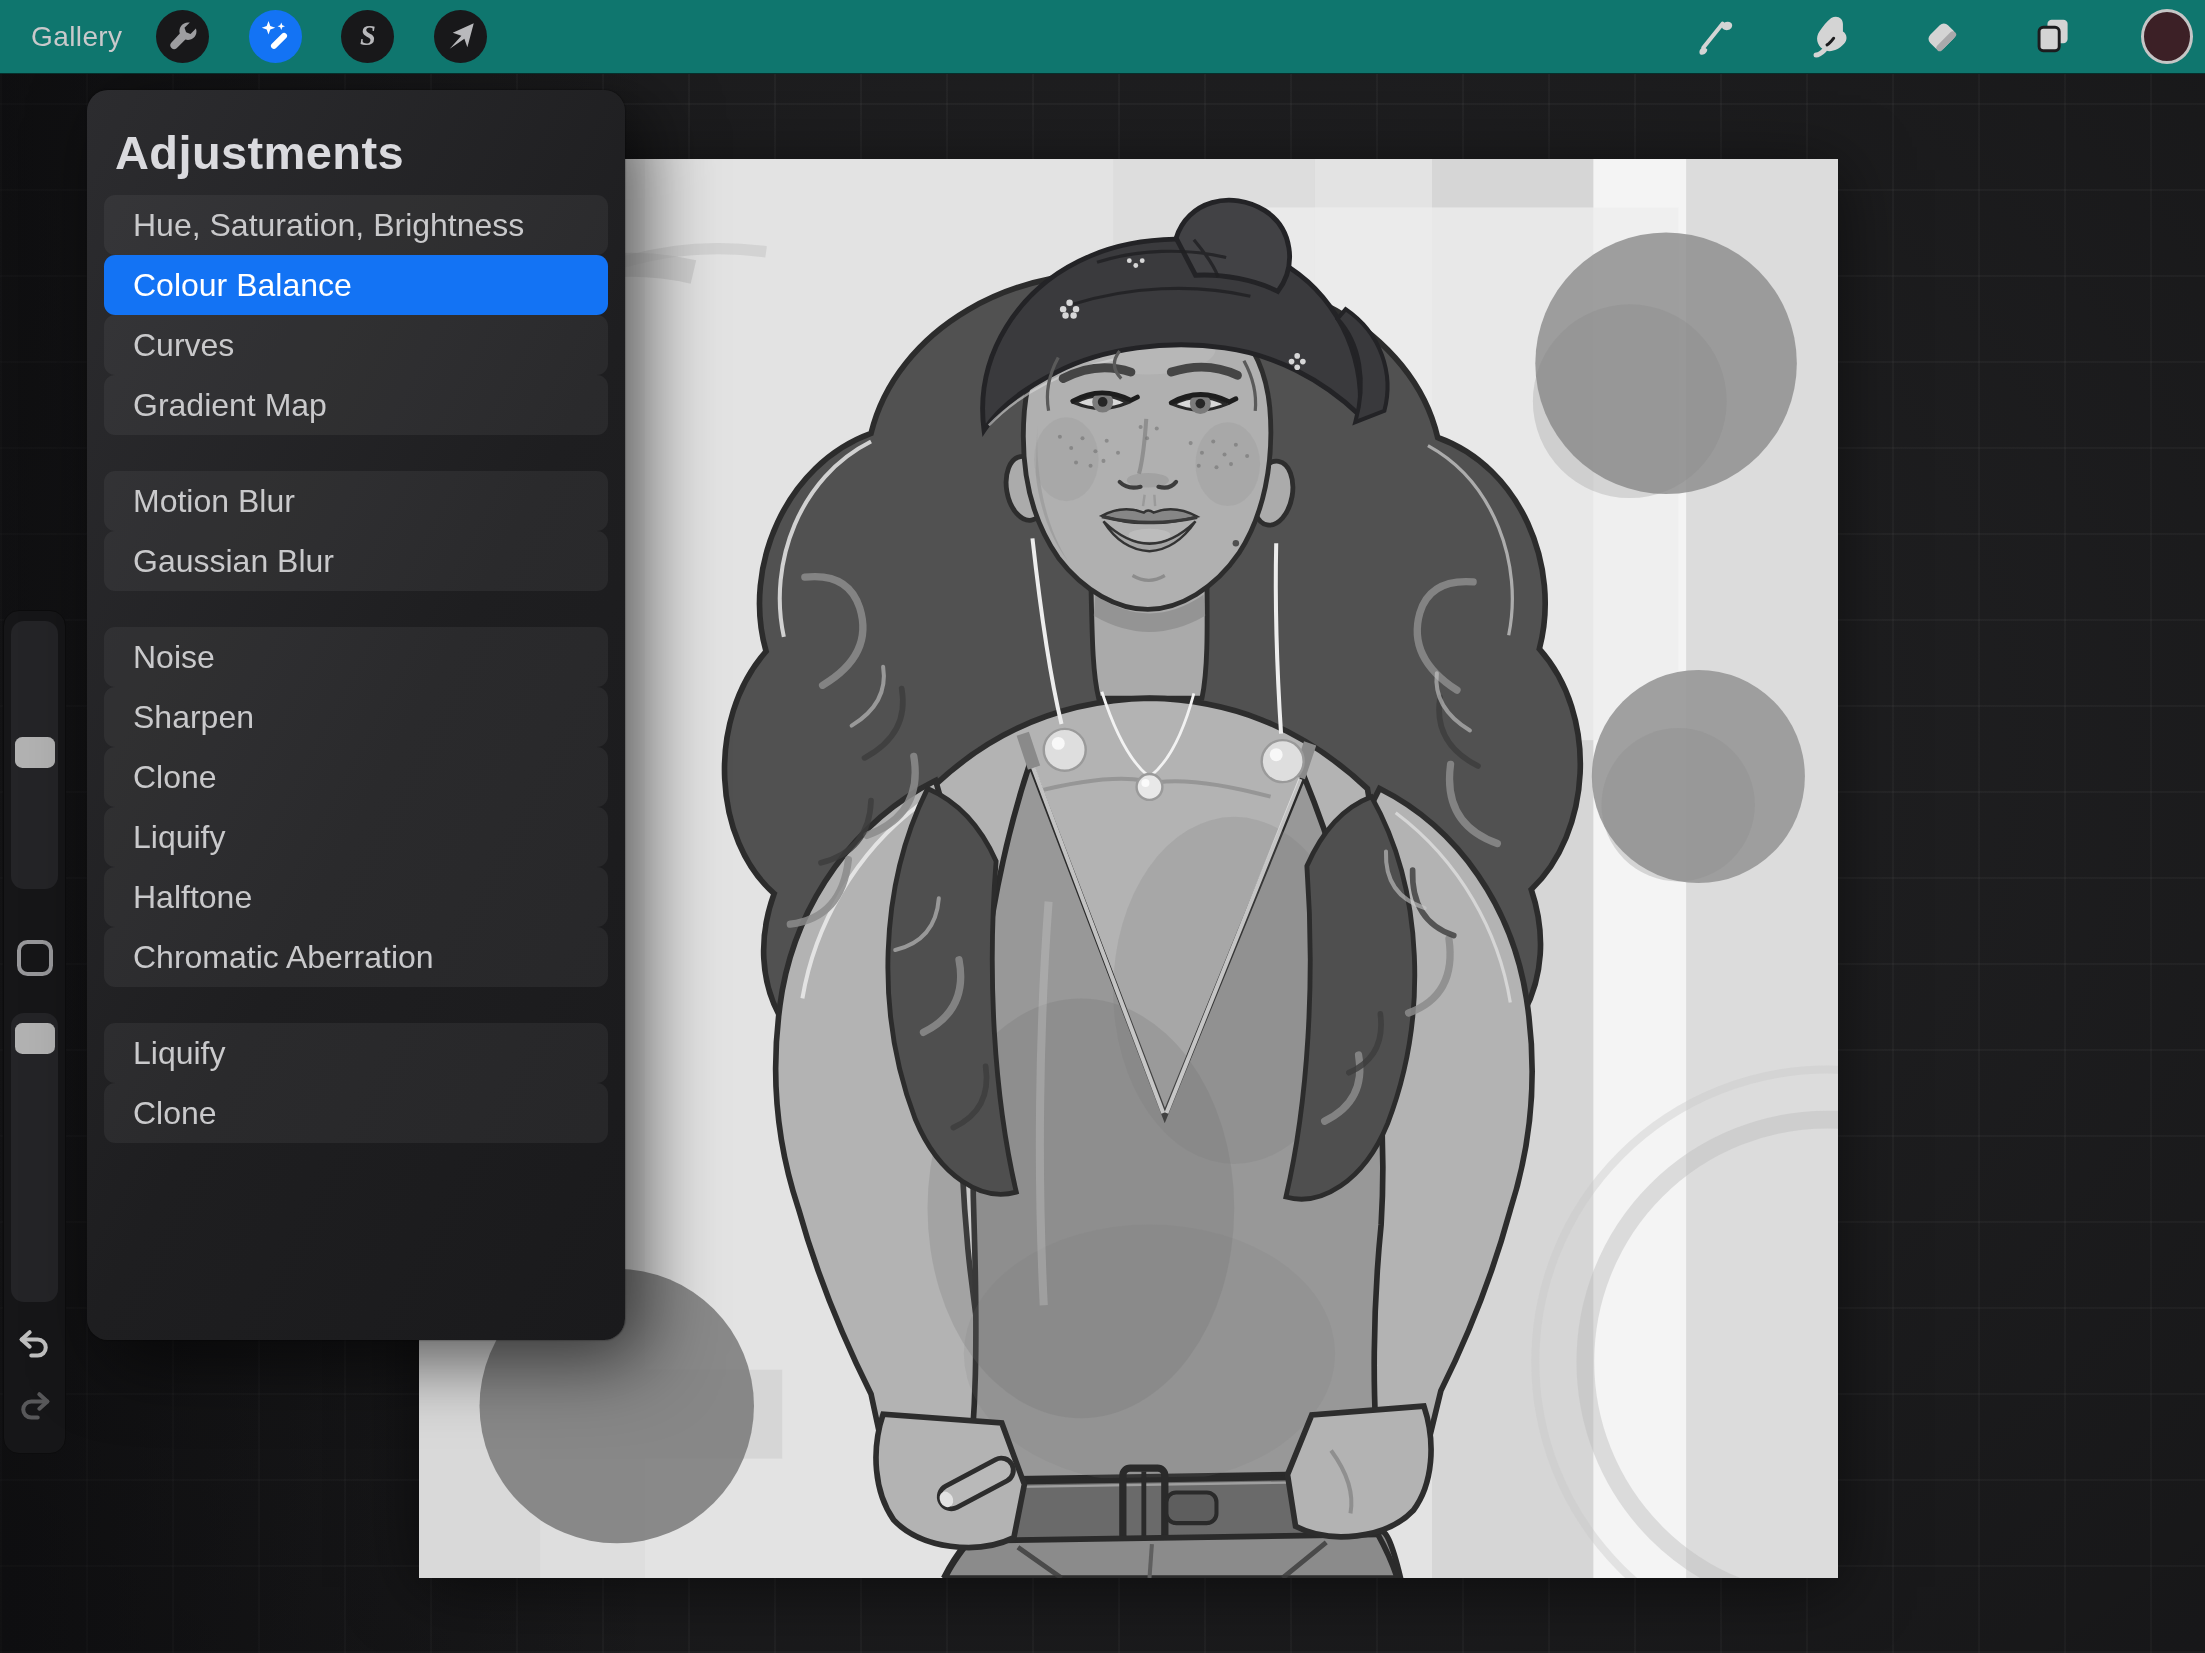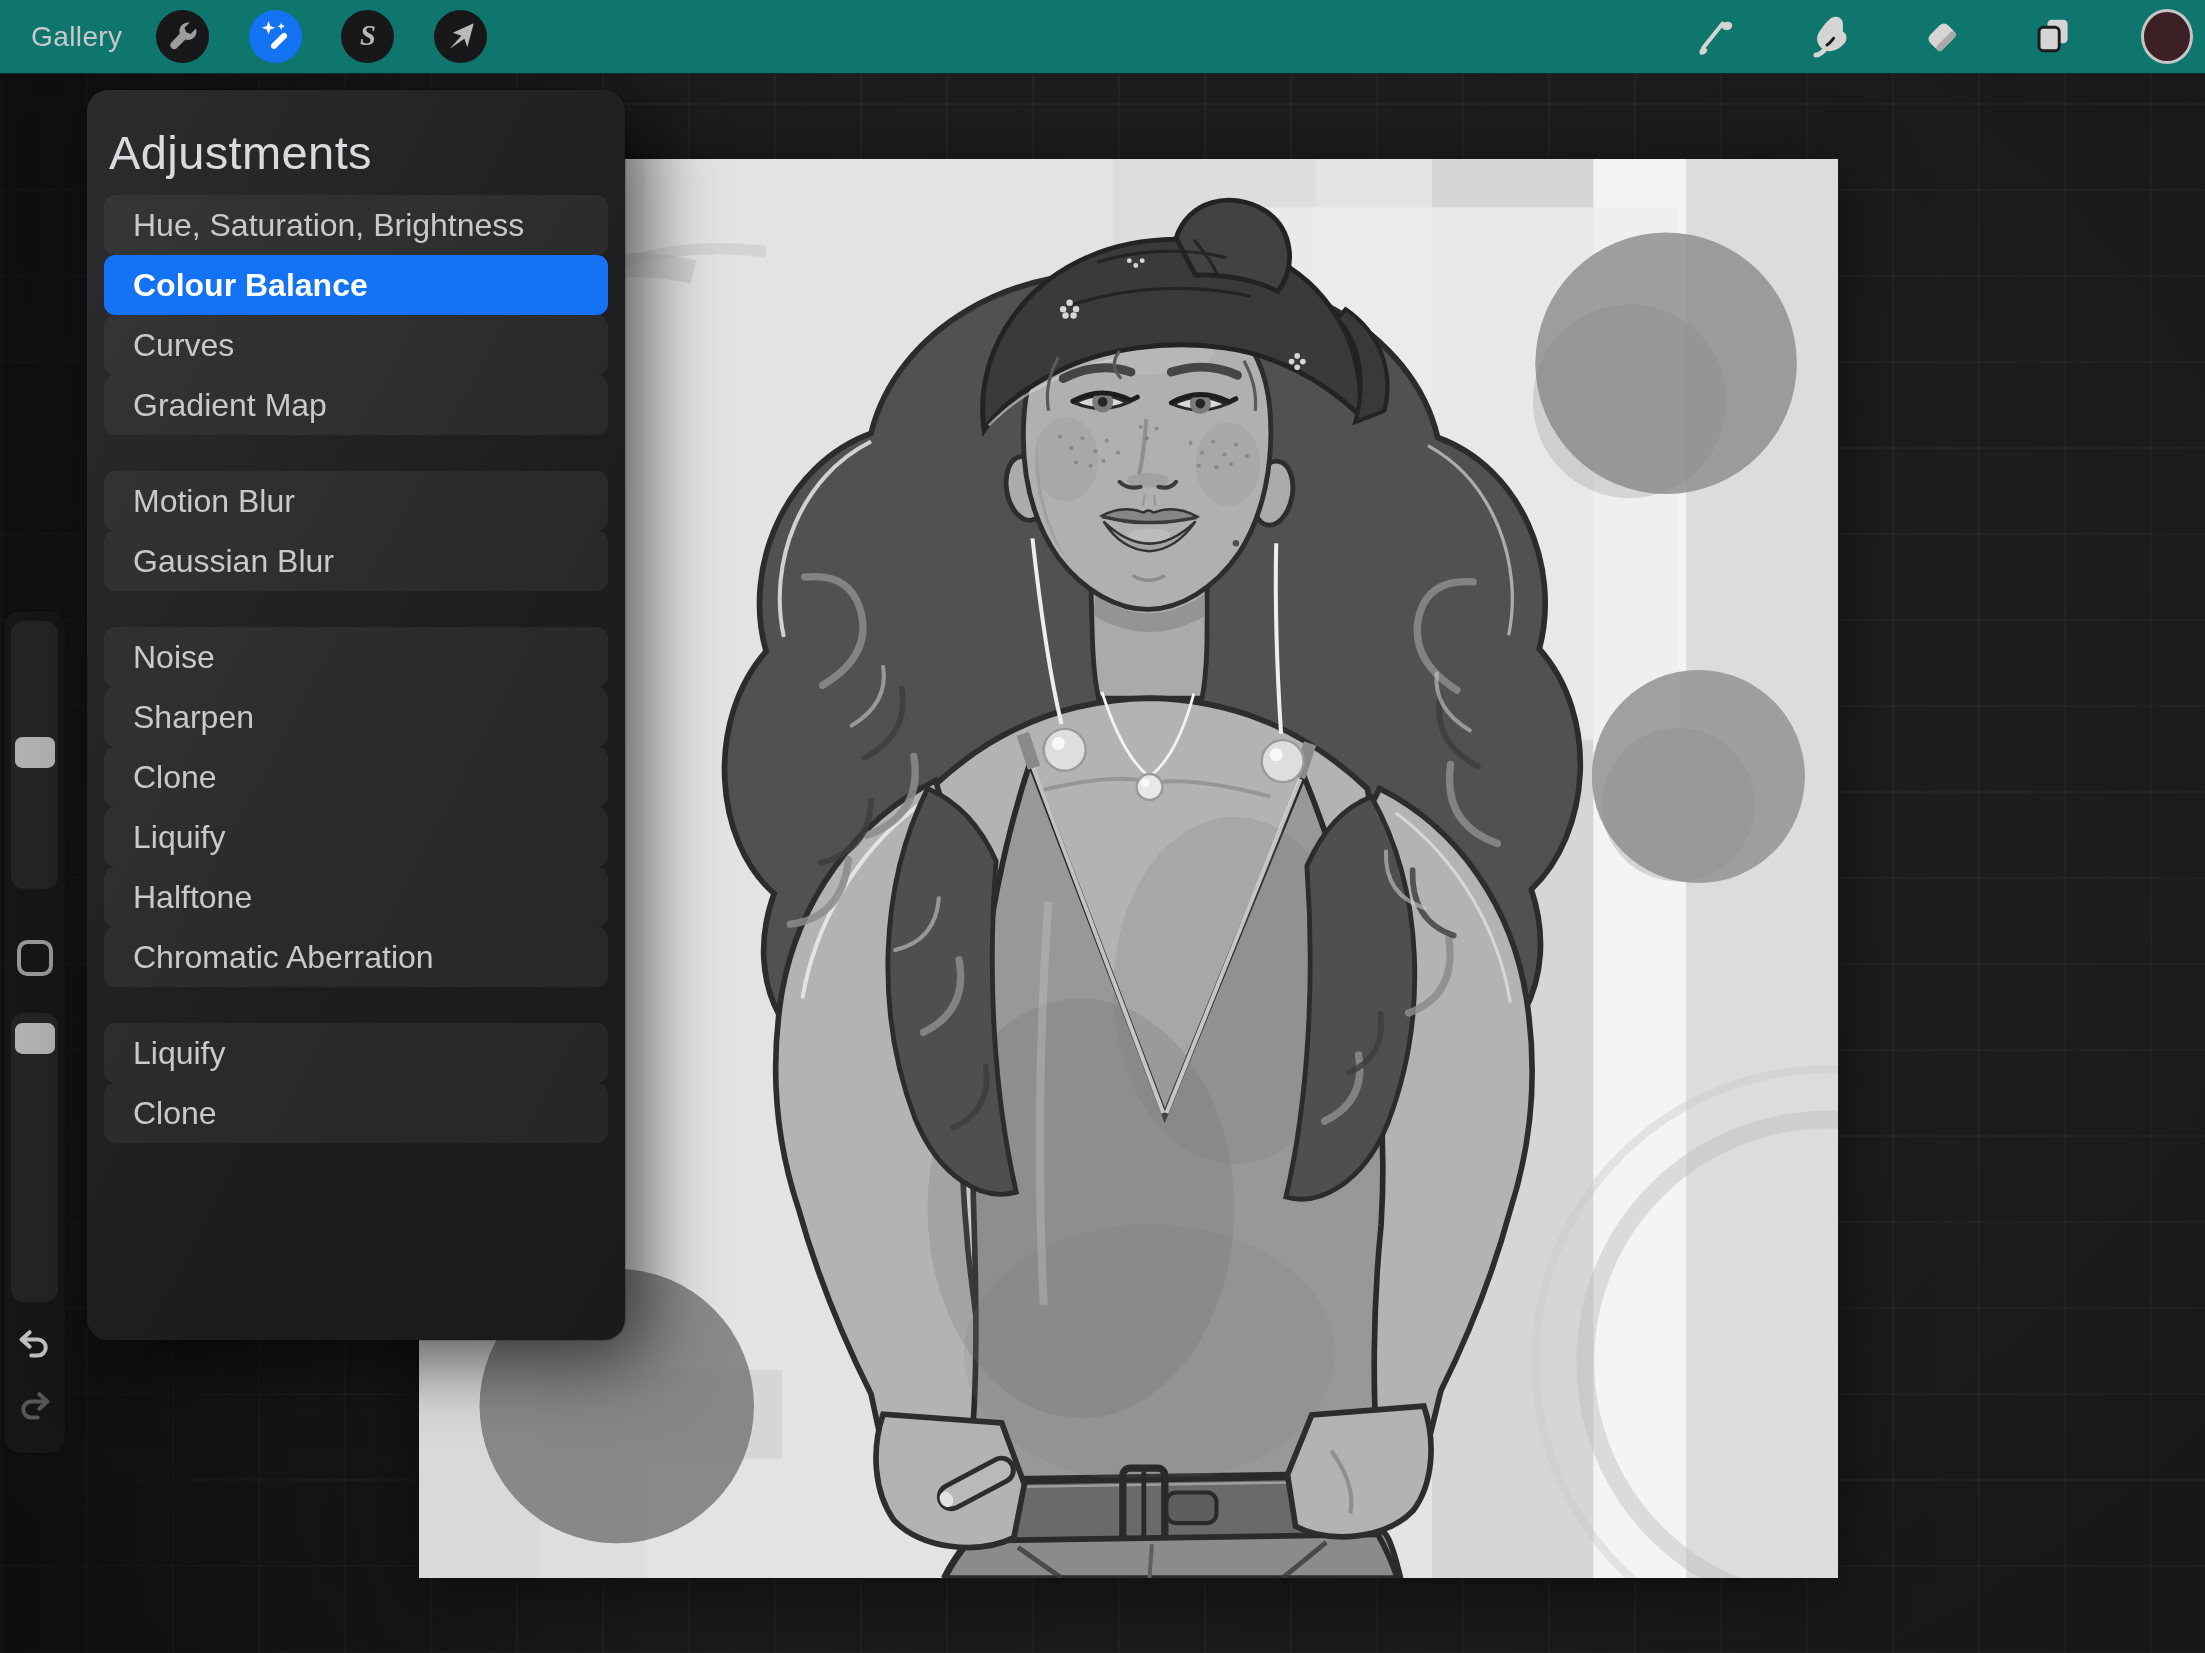--- a/index.html
+++ b/index.html
@@ -38,32 +38,32 @@
     background:linear-gradient(to right, rgba(5,5,7,.5), rgba(5,5,7,0) 82%);
   }
   .adjust-panel{
     position:absolute;left:87px;top:90px;width:538px;height:1250px;
     border-radius:21px;box-sizing:border-box;padding:36px 17px 0 17px;
     background:linear-gradient(118deg,#2c2c2f 0%,#1e1e20 55%,#1a1a1c 100%);
     box-shadow:19.4px 21px 73px rgba(0,0,0,.6), 0 0 1.6px rgba(0,0,0,.8);
     z-index:6;
   }
   .panel-title{
-    margin:0 0 16px 5px;font-size:47px;line-height:53px;font-weight:400;
+    margin:0 0 16px 11px;font-size:47px;line-height:53px;font-weight:700;
     color:#dadade;letter-spacing:0.4px;
   }
   .menu-group{display:flex;flex-direction:column;margin-top:36px;}
   .menu-group:first-child{margin-top:0;}
   .menu-item{
     height:60px;line-height:60px;border-radius:11.3px;
     background:rgba(255,255,255,0.055);
     color:#c9c9cb;font-size:32px;padding-left:29px;
     white-space:nowrap;overflow:hidden;
   }
-  .menu-item.selected{background:#1373f4;color:#ffffff;font-weight:bold;}
+  .menu-item.selected{background:#1373f4;color:#ffffff;}
   
   .canvas-wrap{
     position:absolute;left:419px;top:159px;width:1419px;height:1419px;
     background:#e3e3e3;z-index:2;box-shadow:0 9.7px 65px rgba(0,0,0,.55);
   }
   .canvas-wrap svg{display:block;}
   
   .side-rail{
     position:absolute;left:3.2px;top:610px;width:63px;height:844px;z-index:4;
     background:#161618;border:0.8px solid #0c0c0d;border-radius:16px;box-sizing:border-box;

